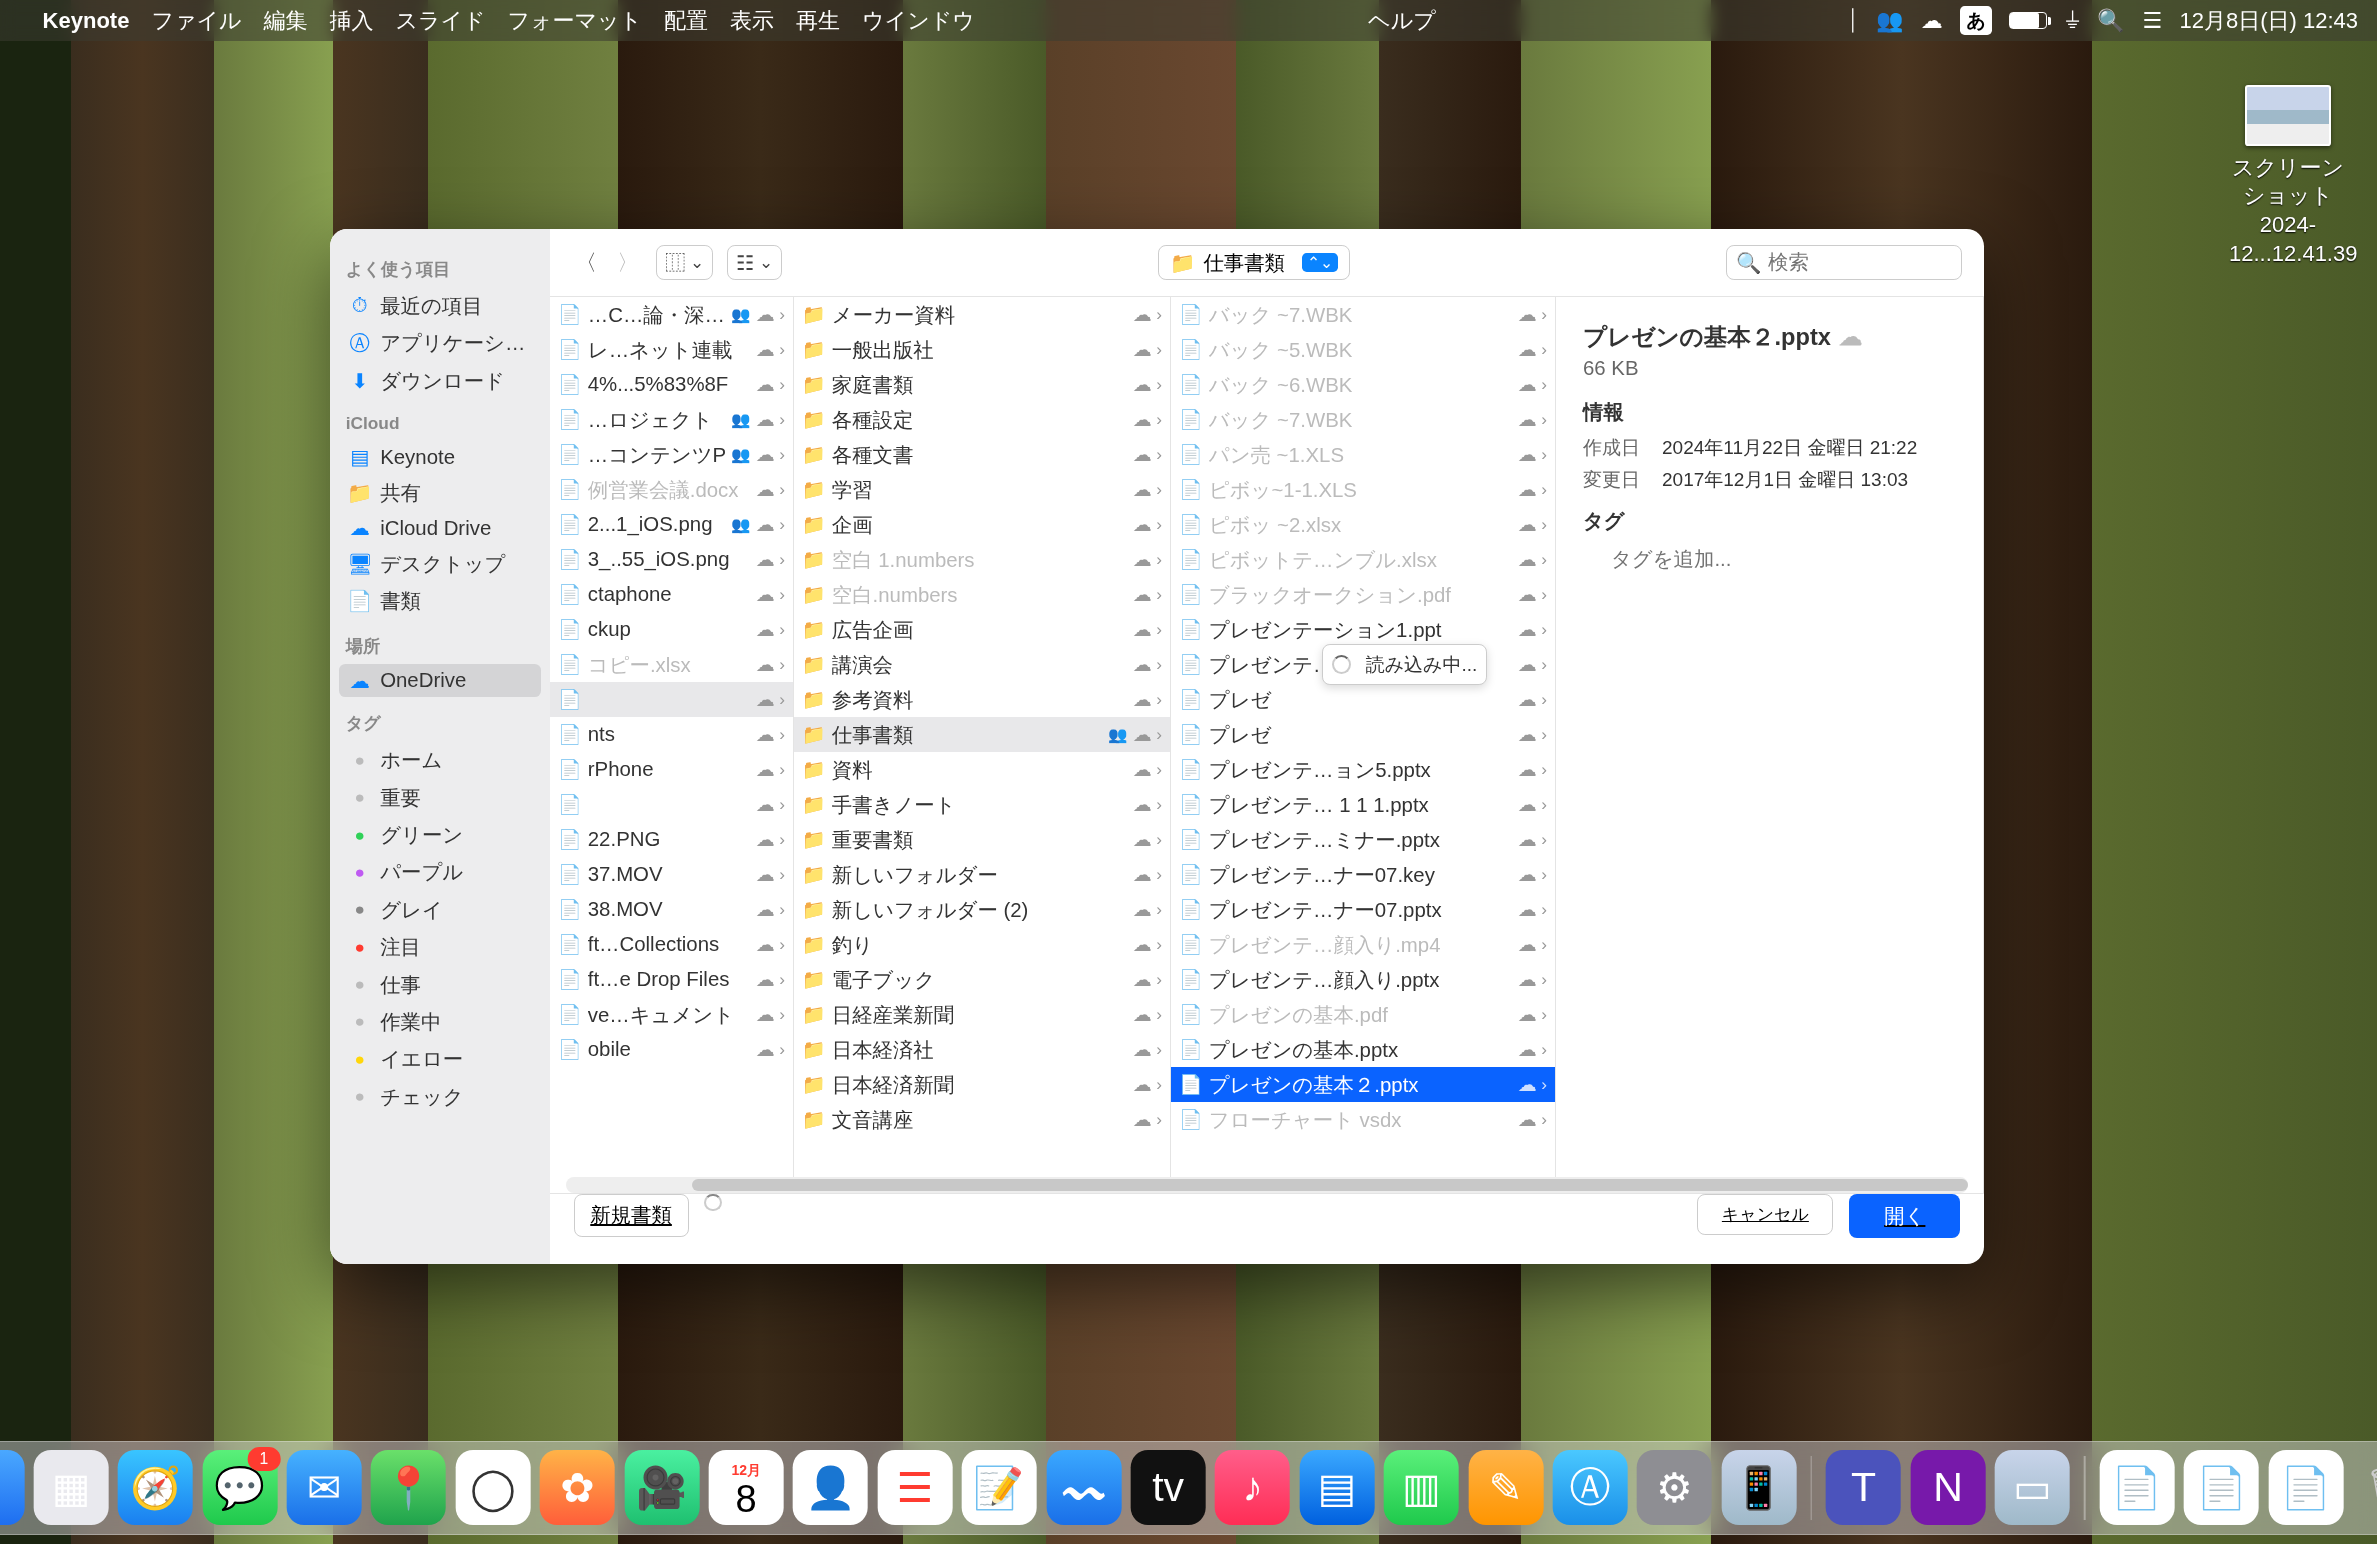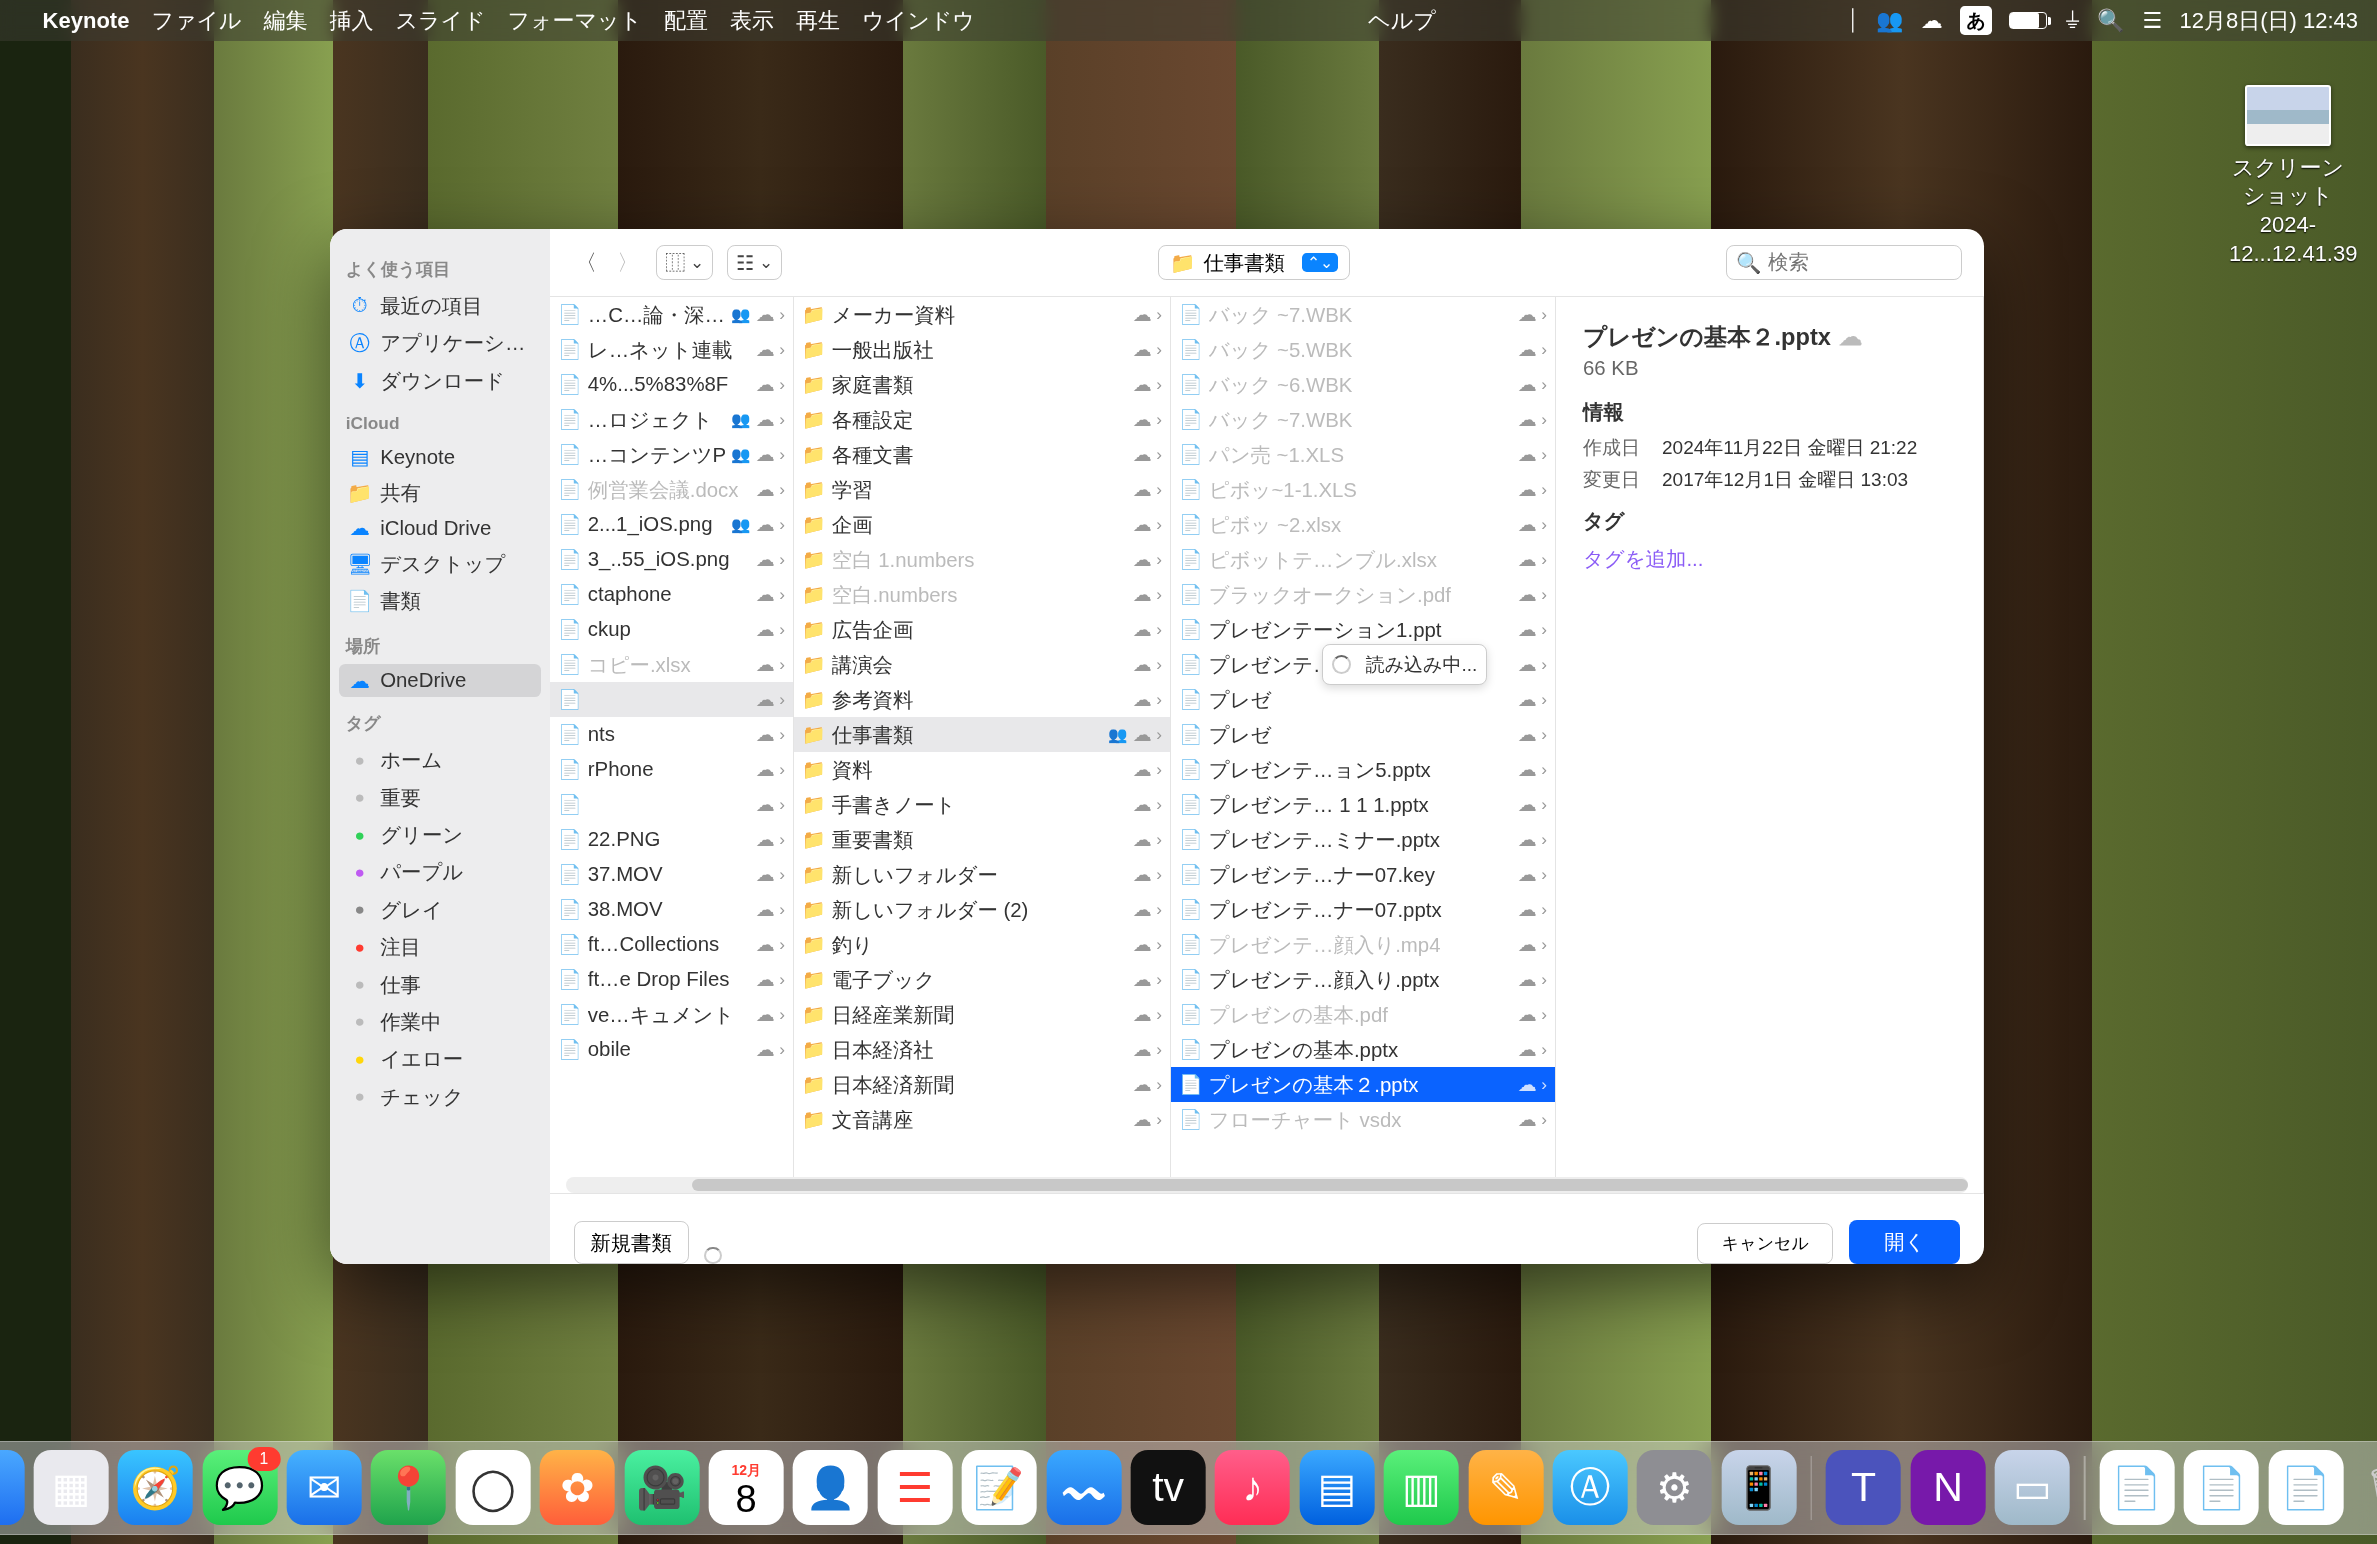--- a/index.html
+++ b/index.html
@@ -94,27 +94,27 @@
 .pv-thumb { width:267px; height:165px; margin:0 0 23.6px 0; background:#f4efe2; border-radius:4.7px; position:relative; box-shadow:0 3.1px 9.4px rgba(0,0,0,.18); border:0.8px solid #ddd; }
 .pv-thumb .strip { position:absolute; left:0; top:93px; width:39px; height:20.4px; background:#b03020; border-radius:0 10.2px 10.2px 0; }
 .pv-thumb .dot { position:absolute; left:9.4px; bottom:7.9px; width:31px; height:31px; border:2.4px solid #8a8860; border-radius:50%; }
 .pv-thumb .tx { position:absolute; left:68px; top:39px; font-size:20.4px; line-height:1.35; }
 .pv-name { font-size:23.6px; font-weight:600; display:flex; align-items:center; gap:7.9px; }
 .pv-name .cloud { color:#bbb; }
 .pv-size { color:#666; margin:4.7px 0 17.3px; }
 .pv-sec { font-weight:600; margin-bottom:9.4px; }
 .pv-kv { display:flex; font-size:19px; margin-bottom:6.3px; }
 .pv-kv .k { width:79px; color:#666; }
-.pv-tag { color:#8b5cf6; margin-top:4.7px; }
+.pv-tag { color:#737373; margin-top:4.7px;margin-left:28px; }
 
 
 .popover { position:absolute; left:992px; top:415px; width:165px; height:41px; background:#fff; border:0.8px solid #ccc; border-radius:7.9px; display:flex; align-items:center; justify-content:center; gap:15px; font-size:19px; box-shadow:0 3.1px 9.4px rgba(0,0,0,.15); color:#333; }
 .spinner { width:19px; height:19px; border:2.4px solid #ccc; border-top-color:#666; border-radius:50%; }
 
-.dlgfoot { height:71px; border-top:0.8px solid #e4e4e4; display:flex; align-items:flex-end; padding:0 23.6px; gap:15.7px; }
+.dlgfoot { height:71px; border-top:0.8px solid #e4e4e4; display:flex; align-items:flex-start; padding:0 23.6px; gap:15.7px;text-decoration:underline; }
 .dlgfoot .nb { border:0.8px solid #ccc; border-radius:7.9px; padding:6.3px 15.7px; font-size:20.4px; background:#fff; cursor:pointer; }
 .dlgfoot .sp { flex:1; }
 .dlgfoot .cancel { border:0.8px solid #ccc; border-radius:7.9px; padding:7.9px 23.6px; font-size:17px; background:#fff; cursor:pointer; }
 .dlgfoot .open { border:0; border-radius:7.9px; padding:7.9px 35px; font-size:20.4px; background:#0a63ff; color:#fff; cursor:pointer; }
 .minispin { width:17.3px; height:17.3px; border:2.4px solid #ccc; border-top-color:#888; border-radius:50%; }
 
 
 .dock { position:absolute; left:50%; transform:translateX(-50%); bottom:9.4px; height:94px;
   background:rgba(220,220,225,.45); backdrop-filter:blur(15.7px); border-radius:23.6px;
   display:flex; align-items:center; padding:0 19px; gap:9.4px; border:0.8px solid rgba(255,255,255,.3); }

